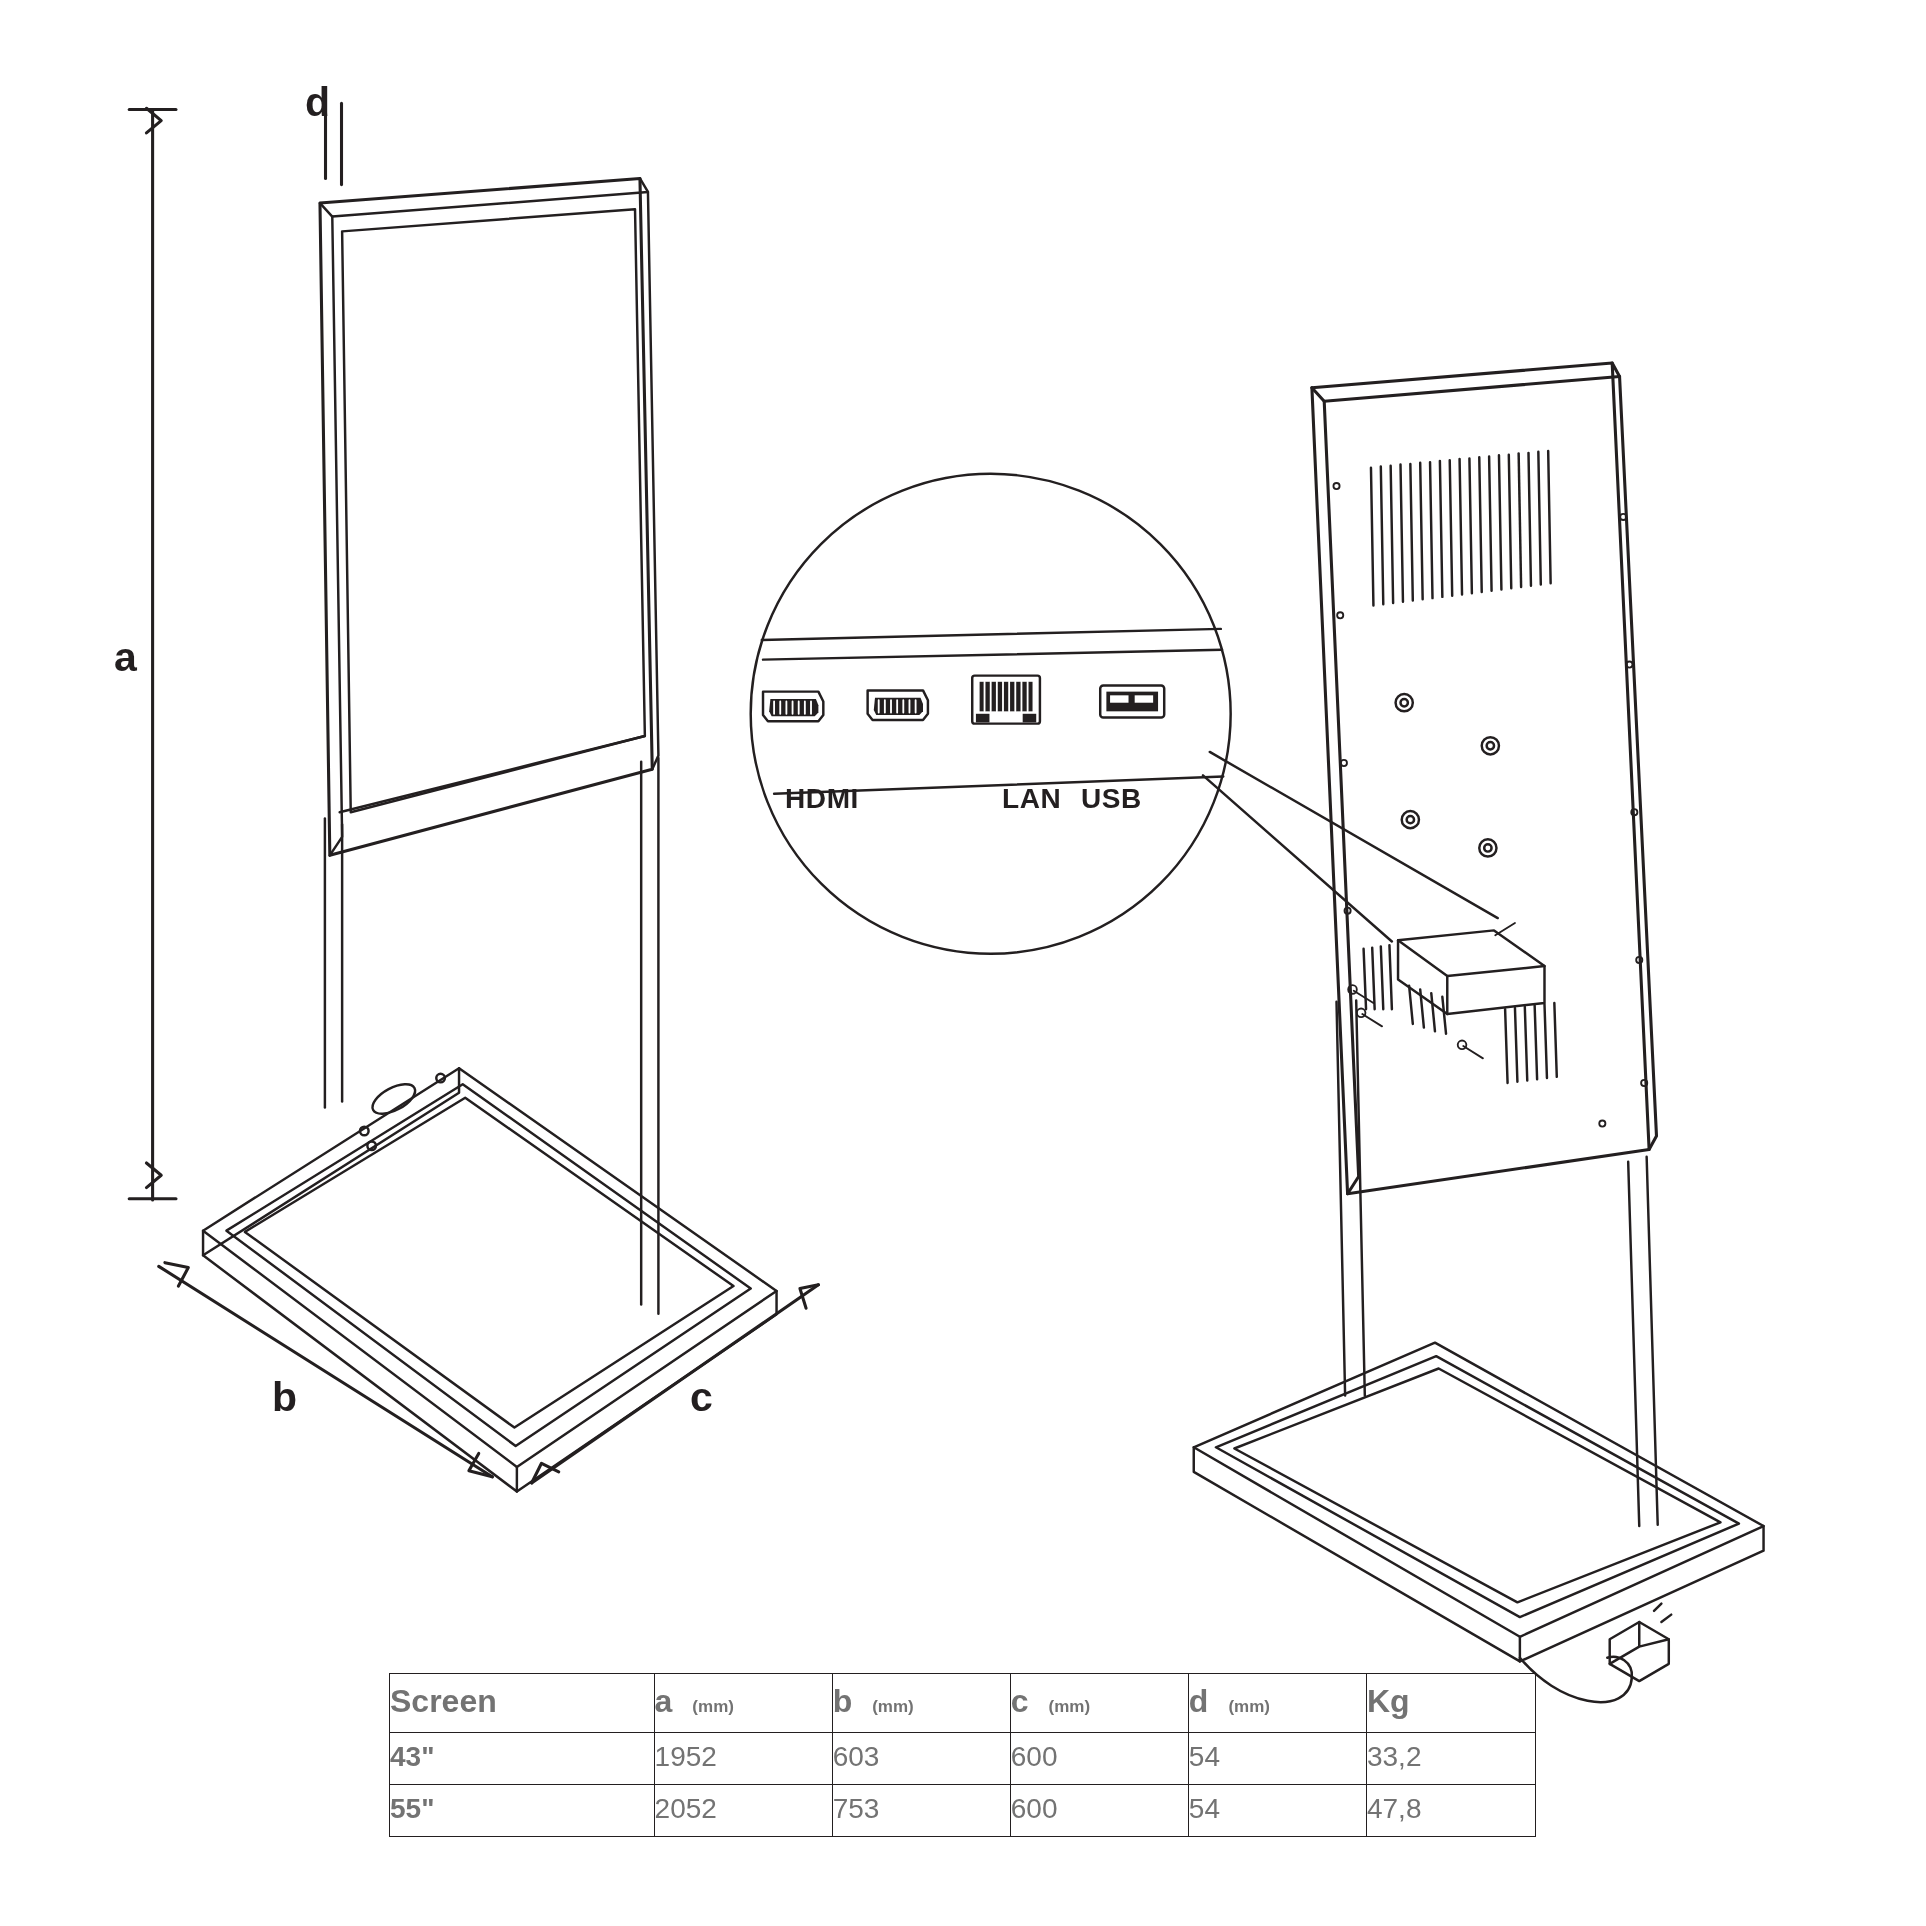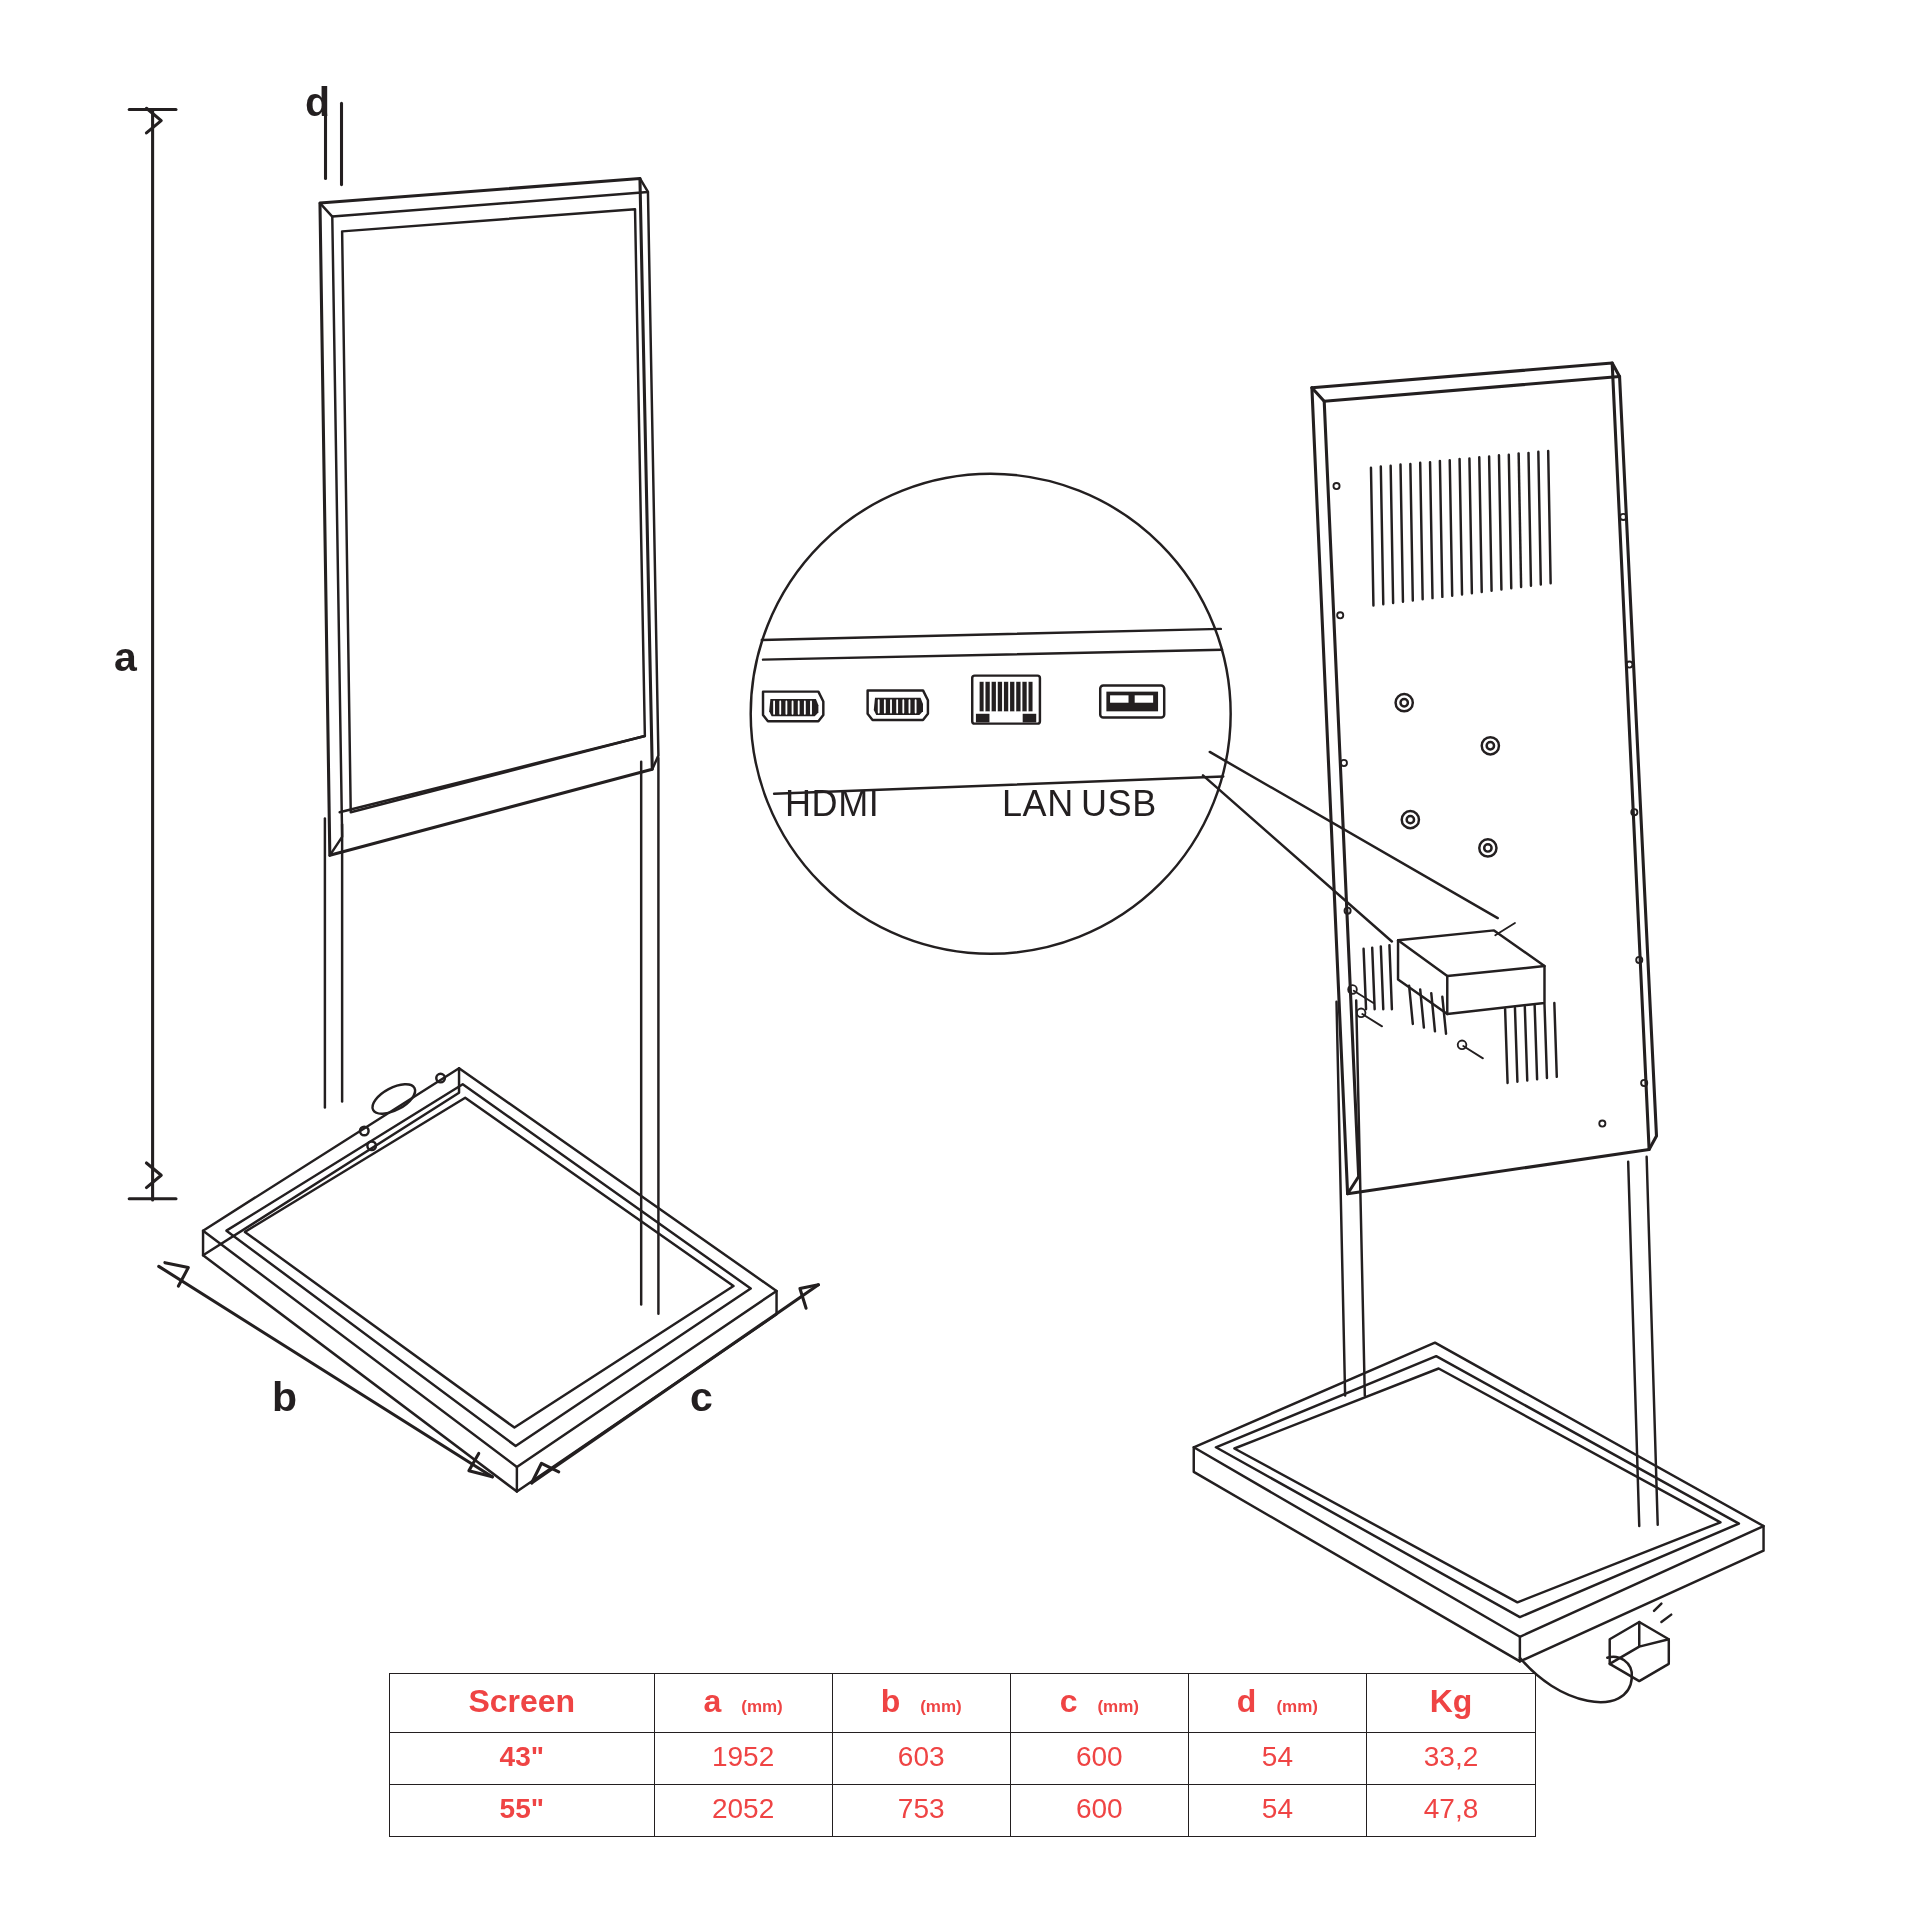--- a/index.html
+++ b/index.html
@@ -32,37 +32,37 @@
     font-weight: bold;
     color: #231f20;
     white-space: nowrap;
   }
   .dim-letter {
     font-size: 41px;
     font-weight: bold;
     font-family: "Liberation Sans", sans-serif;
   }
   .port-label {
-    font-size: 36px;
-    font-weight: normal;
+    font-size: 28px;
+    font-weight: bold;
     letter-spacing: 0.6px;
   }
   
   #spec-table {
     position: absolute;
     left: 389px;
     top: 1673px;
     width: 1147px;
     border-collapse: collapse;
     font-family: "Liberation Sans", sans-serif;
   }
   #spec-table td, #spec-table th {
     border: 1.8px solid #231f20;
-    text-align: center;
-    color: #ef4444;
+    text-align: left;
+    color: #737373;
   }
   #spec-table thead th {
     font-size: 32px;
     font-weight: bold;
     padding: 4.9px 0 7.4px 0;
     height: 46px;
   }
   #spec-table thead th .unit {
     font-size: 17px;
     font-weight: bold;

